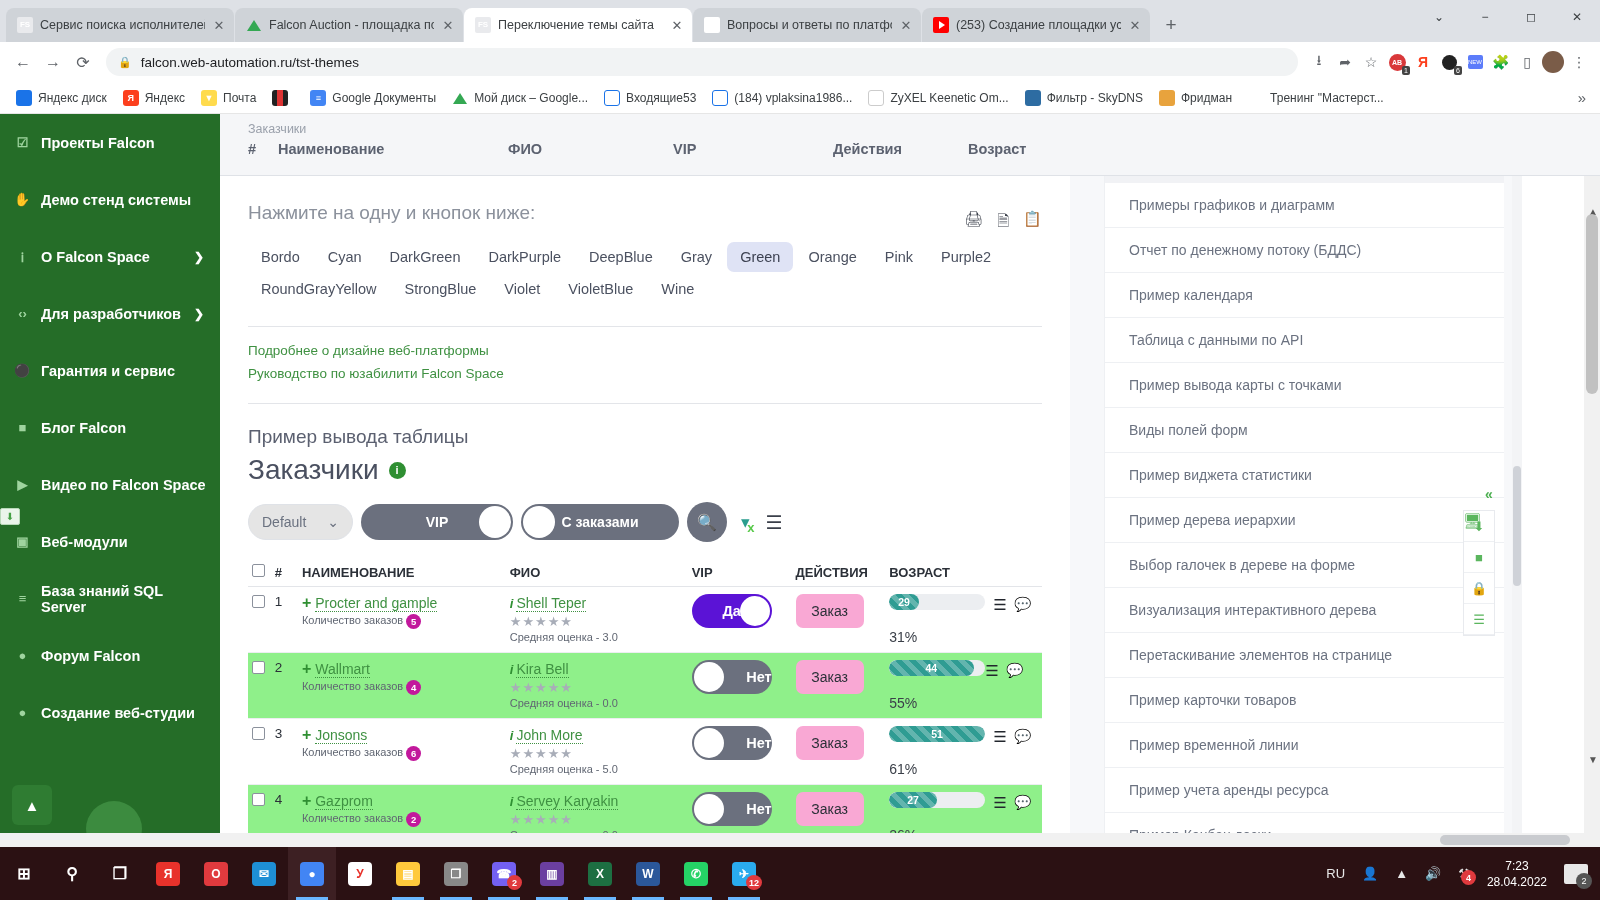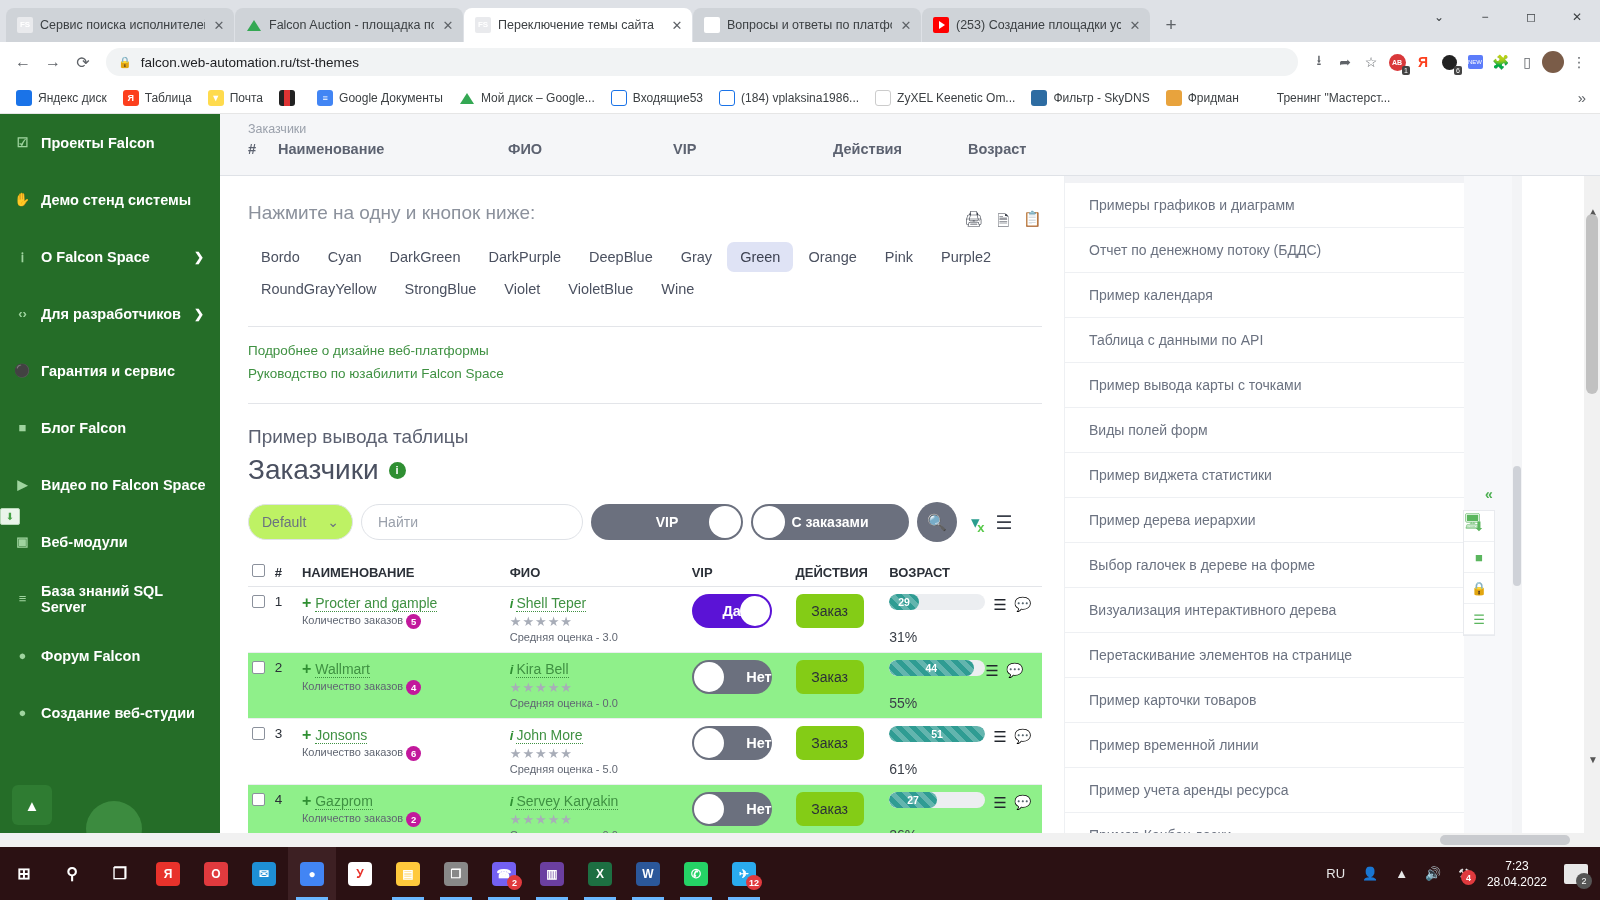--- a/index.html
+++ b/index.html
@@ -187,21 +187,21 @@
     align-items: center; justify-content: center;
   }
   .tbl-tools { position: absolute; right: 28px; top: 34px; display: flex; gap: 14px; }
   .tbl-tools .ti { font-size: 15px; color: #3a3f4a; }
 
   
   .filterbar { display: flex; align-items: center; gap: 8px; margin-top: 16px; }
   .sel-box {
     width: 105px; height: 36px; border: 1px solid #dfe2e7; border-radius: 18px;
     display: flex; align-items: center; justify-content: space-between;
-    padding: 0 13px; font-size: 14px; color: #6b7280; background: #bef264;
+    padding: 0 13px; font-size: 14px; color: #6b7280; background: #e5e5e5;
   }
   .find-box {
     width: 222px; height: 36px; border: 1px solid #dfe2e7; border-radius: 18px;
     display: flex; align-items: center; padding: 0 16px; font-size: 14px;
     color: #9aa0ab; background: #fff;
   }
   .pill {
     height: 36px; border-radius: 18px; background: #6b707e; color: #fff;
     font-size: 14px; font-weight: bold; display: flex; align-items: center;
     justify-content: center; position: relative;
@@ -253,21 +253,21 @@
     color: #fff; font-size: 14.5px; font-weight: bold;
   }
   .vip-tog.yes { background: #5b13d6; }
   .vip-tog.no { background: #6b707e; justify-content: flex-end; }
   .vip-tog .k { position: absolute; top: 2px; width: 30px; height: 30px;
     background: #fff; border-radius: 50%; }
   .vip-tog.yes .k { right: 2px; }
   .vip-tog.no .k { left: 2px; }
   .ordbtn {
     display: inline-flex; align-items: center; justify-content: center;
-    width: 68px; height: 34px; background: #84cc16; border-radius: 7px;
+    width: 68px; height: 34px; background: #f9a8d4; border-radius: 7px;
     font-size: 14px; color: #2b3038;
   }
   .prog-wrap { width: 96px; }
   .prog {
     height: 16px; border-radius: 8px; background: #eceef1; overflow: hidden;
     position: relative;
   }
   .prog .fill {
     height: 100%; border-radius: 8px;
     background-image: repeating-linear-gradient(45deg,
@@ -276,21 +276,21 @@
     color: #fff; font-size: 10.5px; font-weight: bold;
     display: flex; align-items: center; justify-content: center;
   }
   .pct { font-size: 14px; color: #3b4049; margin-top: 19px; }
   .rowicons { display: flex; gap: 8px; padding-top: 2px; }
   .rowicons .li { font-size: 15px; color: #22262d; }
   .rowicons .bub { font-size: 14px; color: #2f7c32; }
 
   
   .rpanel {
-    position: absolute; left: 1064px; top: 62px; width: 400px; height: 671px;
+    position: absolute; left: 1104px; top: 62px; width: 400px; height: 671px;
     background: #fff; border-left: 1px solid #eef0f3;
   }
   .rpanel-top { height: 7px; background: #f1f2f5; }
   .r-item {
     height: 45px; display: flex; align-items: center; padding: 0 24px;
     font-size: 14px; color: #6b7280; border-bottom: 1px solid #eef0f3;
   }
 
   
   .ftool {
@@ -458,21 +458,21 @@
     <div class="tb-icon">⋮</div>
   </div>
 
   <div class="bookmarks" id="bookmarks">
       <div class="bm">
         <span class="bi bi-yd"></span>
         <span>Яндекс диск</span>
       </div>
       <div class="bm">
         <span class="bi bi-ya">Я</span>
-        <span>Таблица</span>
+        <span>Яндекс</span>
       </div>
       <div class="bm">
         <span class="bi bi-mail">▼</span>
         <span>Почта</span>
       </div>
       <div class="bm">
         <span class="bi bi-sl"></span>
         <span></span>
       </div>
       <div class="bm">
@@ -610,23 +610,20 @@
       <div class="tbl-tools">
         <span class="ti">🖨</span>
         <span class="ti">🗎</span>
         <span class="ti">📋</span>
       </div>
 
       <div class="filterbar">
         <div class="sel-box">
           <span>Default</span>
           <span>⌄</span>
-        </div>
-        <div class="find-box">
-          <span>Найти</span>
         </div>
         <div class="pill p1">
           <span>VIP</span>
           <span class="knob"></span>
         </div>
         <div class="pill p2">
           <span>С заказами</span>
           <span class="knob"></span>
         </div>
         <div class="searchbtn">🔍</div>

